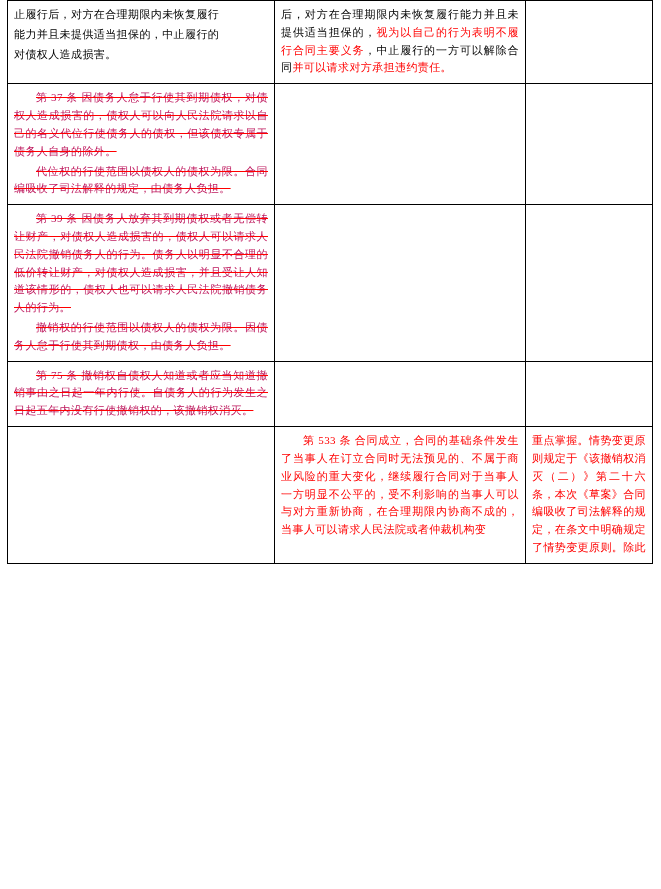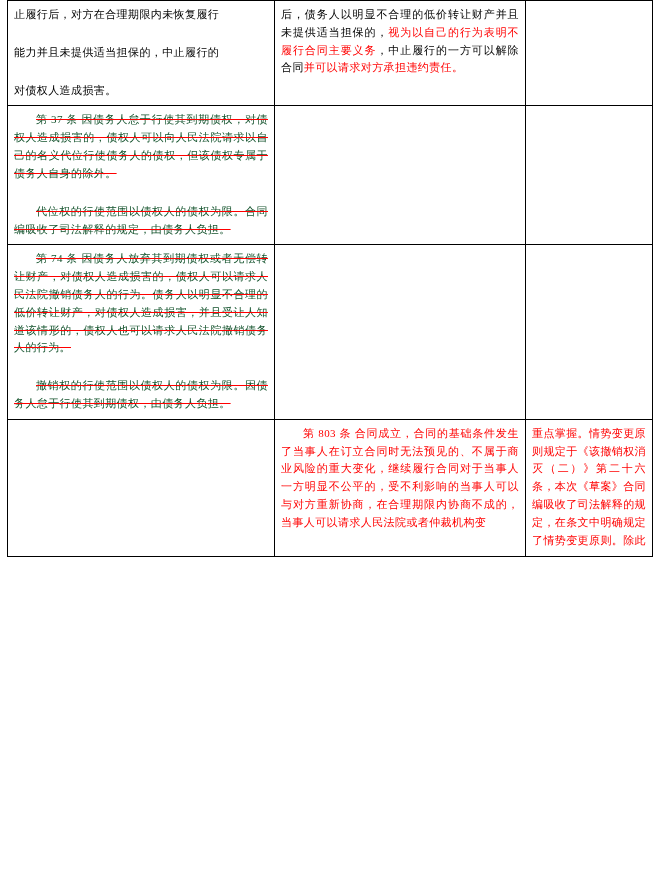--- a/index.html
+++ b/index.html
@@ -33,28 +33,28 @@
     padding: 5px 6px 6px 6px;
     font-size: 11px;
     line-height: 1.62;
     letter-spacing: 0.4px;
   }
   col.c1 { width: 267px; }
   col.c2 { width: 251px; }
   col.c3 { width: 127px; }
 
   .blk { margin: 0; }
-  .blk + .blk { margin-top: 20px; }
+  .blk + .blk { margin-top: 2px; }
 
   .indent { text-indent: 2em; }
 
   .black { color: #000000; }
   .red { color: #ff0000; }
   .strike {
-    color: #14532d;
+    color: #be185d;
     text-decoration: line-through;
     text-decoration-color: #ff0000;
   }
   .just {
     text-align: justify;
     text-align-last: left;
   }
 
   
   tr.first-row td { border-top: 1px solid #000000; }
@@ -71,48 +71,55 @@
     </colgroup>
     <tbody>
 
       <tr class="first-row">
         <td>
           <p class="blk black">止履行后，对方在合理期限内未恢复履行</p>
           <p class="blk black">能力并且未提供适当担保的，中止履行的</p>
           <p class="blk black">对债权人造成损害。</p>
         </td>
         <td>
-          <p class="blk just"><span class="black">后，债务人以明显不合理的低价转让财产</span><span class="black">并且未提供适当担保的，</span><span class="red">视为以自己的行为表明不履行合同主要义务</span><span class="black">，中止履行的一方可以解除合同</span><span class="red">并可以请求对方承担违约责任。</span></p>
+          <p class="blk just"><span class="black">后，对方在合理期限内未恢复履行能力</span><span class="black">并且未提供适当担保的，</span><span class="red">视为以自己的行为表明不履行合同主要义务</span><span class="black">，中止履行的一方可以解除合同</span><span class="red">并可以请求对方承担违约责任。</span></p>
         </td>
         <td></td>
       </tr>
 
       <tr>
         <td>
           <p class="blk strike indent just">第 37 条 因债务人怠于行使其到期债权，对债权人造成损害的，债权人可以向人民法院请求以自己的名义代位行使债务人的债权，但该债权专属于债务人自身的除外。</p>
           <p class="blk strike indent just">代位权的行使范围以债权人的债权为限。合同编吸收了司法解释的规定，由债务人负担。</p>
         </td>
         <td></td>
         <td></td>
       </tr>
 
       <tr>
         <td>
-          <p class="blk strike indent just">第 74 条 因债务人放弃其到期债权或者无偿转让财产，对债权人造成损害的，债权人可以请求人民法院撤销债务人的行为。债务人以明显不合理的低价转让财产，对债权人造成损害，并且受让人知道该情形的，债权人也可以请求人民法院撤销债务人的行为。</p>
+          <p class="blk strike indent just">第 39 条 因债务人放弃其到期债权或者无偿转让财产，对债权人造成损害的，债权人可以请求人民法院撤销债务人的行为。债务人以明显不合理的低价转让财产，对债权人造成损害，并且受让人知道该情形的，债权人也可以请求人民法院撤销债务人的行为。</p>
           <p class="blk strike indent just">撤销权的行使范围以债权人的债权为限。因债务人怠于行使其到期债权，由债务人负担。</p>
         </td>
         <td></td>
         <td></td>
       </tr>
 
+      <tr>
+        <td>
+          <p class="blk strike indent just">第 75 条 撤销权自债权人知道或者应当知道撤销事由之日起一年内行使。自债务人的行为发生之日起五年内没有行使撤销权的，该撤销权消灭。</p>
+        </td>
+        <td></td>
+        <td></td>
+      </tr>
 
       <tr>
         <td></td>
         <td>
-          <p class="blk red indent just">第 803 条 合同成立，合同的基础条件发生了当事人在订立合同时无法预见的、不属于商业风险的重大变化，继续履行合同对于当事人一方明显不公平的，受不利影响的当事人可以与对方重新协商，在合理期限内协商不成的，当事人可以请求人民法院或者仲裁机构变</p>
+          <p class="blk red indent just">第 533 条 合同成立，合同的基础条件发生了当事人在订立合同时无法预见的、不属于商业风险的重大变化，继续履行合同对于当事人一方明显不公平的，受不利影响的当事人可以与对方重新协商，在合理期限内协商不成的，当事人可以请求人民法院或者仲裁机构变</p>
         </td>
         <td>
           <p class="blk red just">重点掌握。情势变更原则规定于《该撤销权消灭（二）》第二十六条，本次《草案》合同编吸收了司法解释的规定，在条文中明确规定了情势变更原则。除此</p>
         </td>
       </tr>
     </tbody>
   </table>
 </div>
 
 </body></html>

